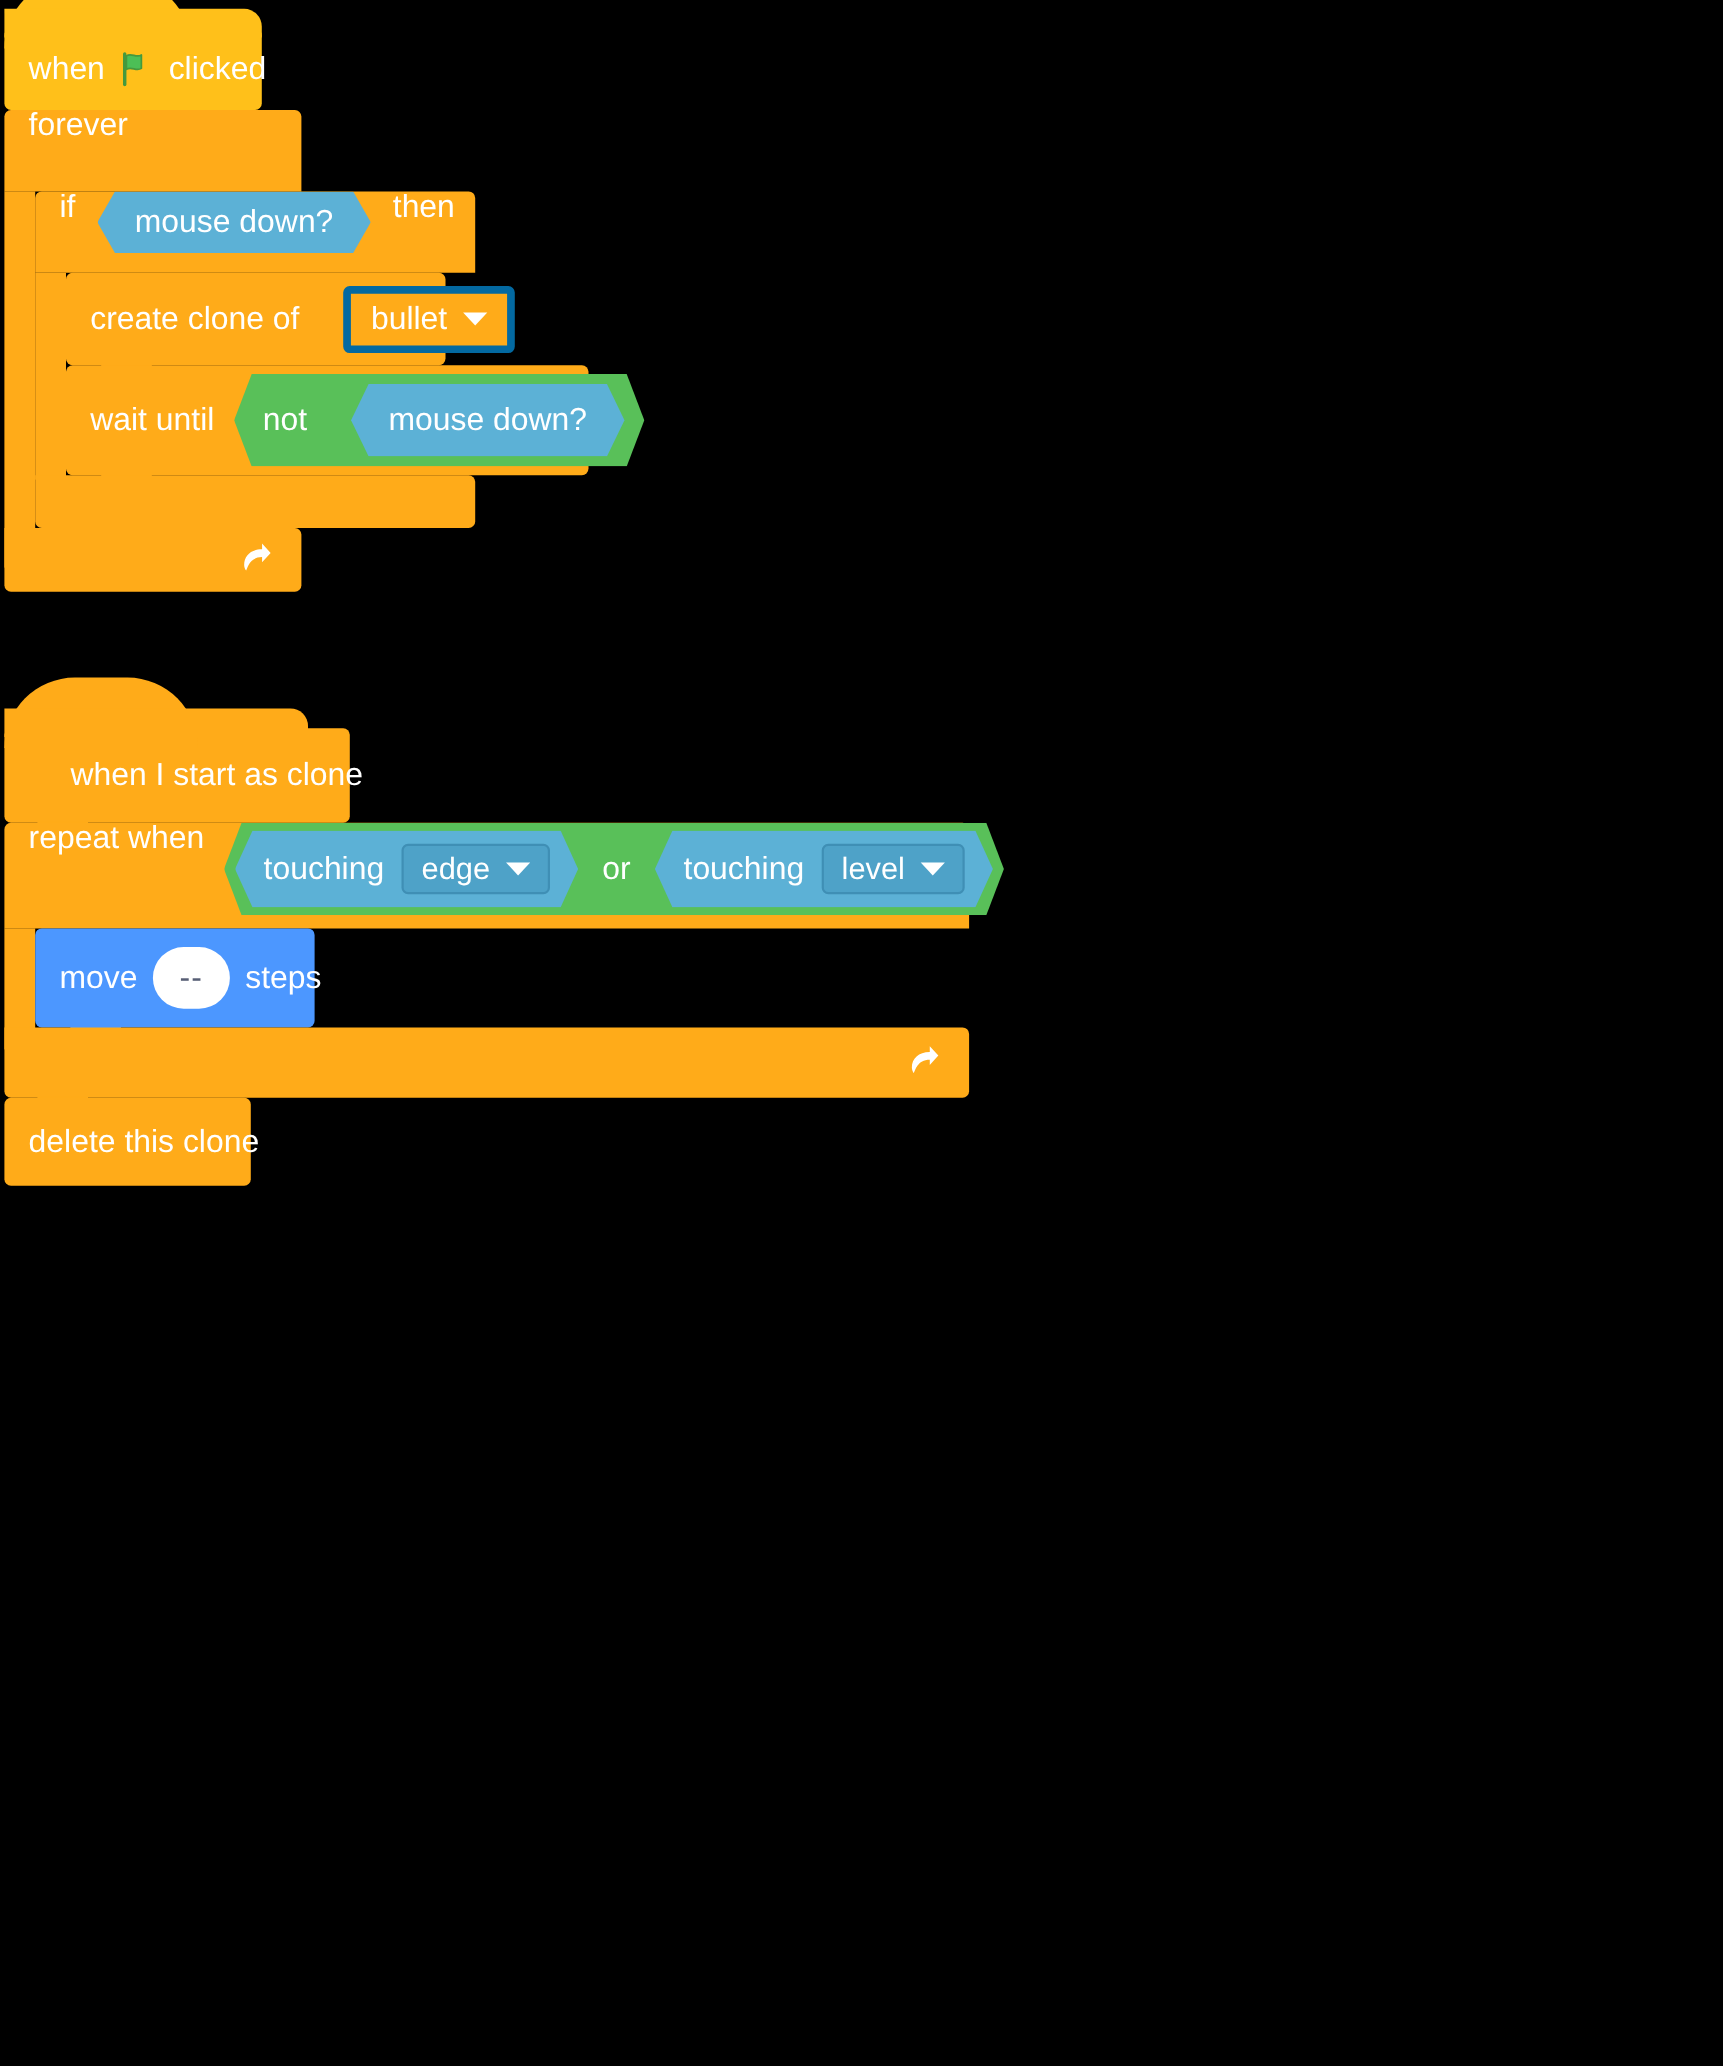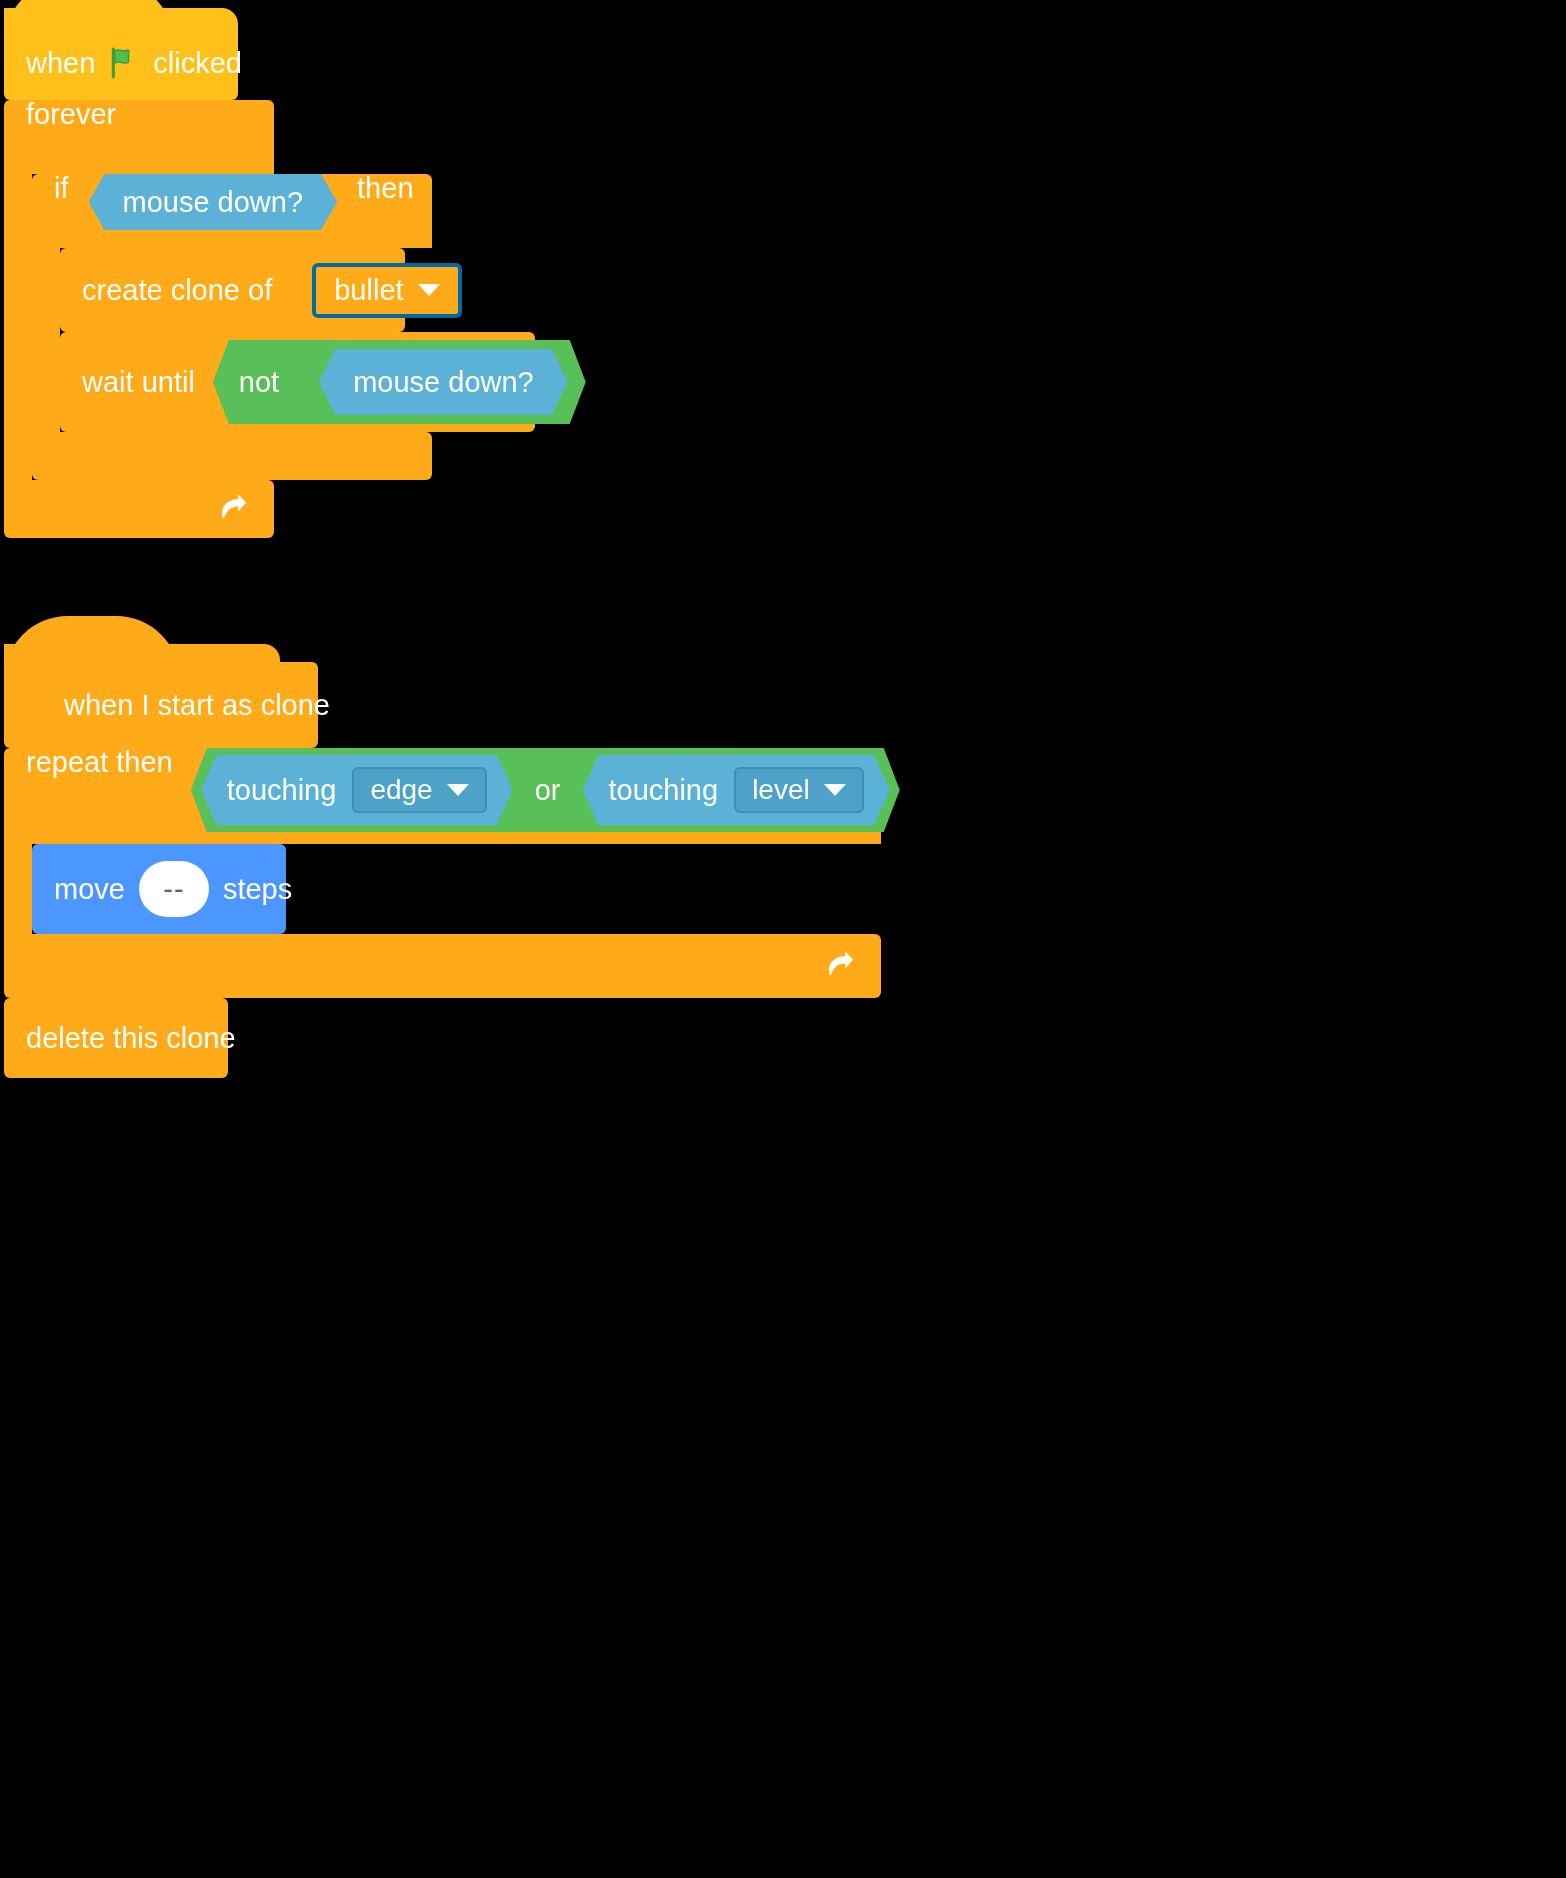--- a/index.html
+++ b/index.html
@@ -154,21 +154,21 @@
     border-right: 11px solid transparent;
     border-top: 12px solid #ffffff;
   }
 
   
   .dd-orange {
     display: inline-flex;
     align-items: center;
     gap: 14px;
     background: #FFAB19;
-    border: 4px solid #0369a1;
+    border: 7px solid #0369a1;
     border-radius: 6px;
     padding: 9px 18px;
     margin-left: 16px;
   }
   .dd-orange .dd-arrow { border-top-color: #ffffff; }
 
   
   .oval {
     display: inline-flex;
     align-items: center;
@@ -273,21 +273,21 @@
     <div class="hat-dome" style="width:176px; height:64px; top:-46px; background:#FFAB19;"></div>
     <div class="hat-dome-fill" style="width:276px; height:26px; top:-18px; background:#FFAB19; border-radius:0 16px 0 0;"></div>
     <div class="hat-row" style="position:relative; z-index:2; height:86px;">
       <span class="lbl">when I start as clone</span>
     </div>
     <div class="notch" style="background:#FFAB19; left:30px; bottom:-10px;"></div>
   </div>
 
   <div class="cblock">
     <div class="c-top" style="width:877px; height:96px;">
-      <span class="lbl">repeat then</span>
+      <span class="lbl">repeat when</span>
 
       <span class="bool operator wide" style="margin-left:18px; height:84px; padding:0 10px;">
         <span class="bool sensing" style="height:70px; padding:0 26px;">
           <span class="lbl">touching</span>
           <span class="dd">
             <span class="lbl">edge</span>
             <span class="dd-arrow"></span>
           </span>
         </span>
 

